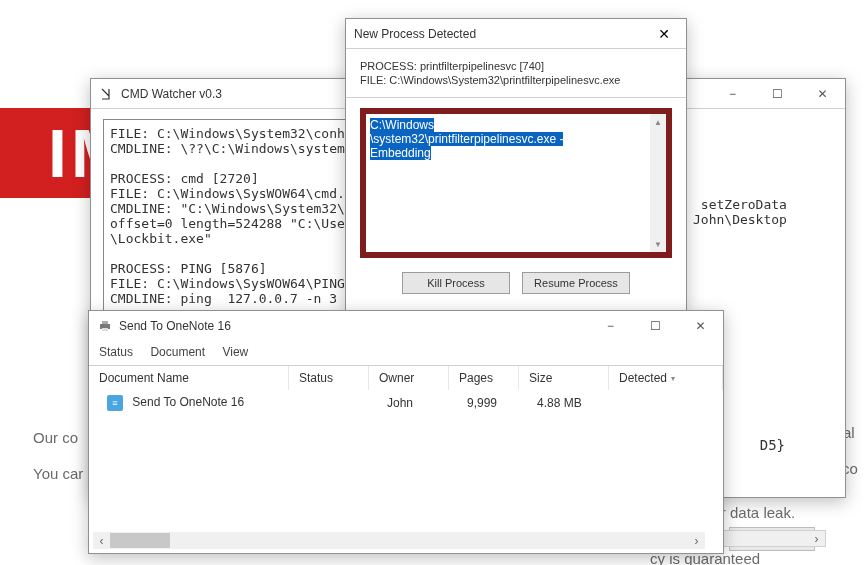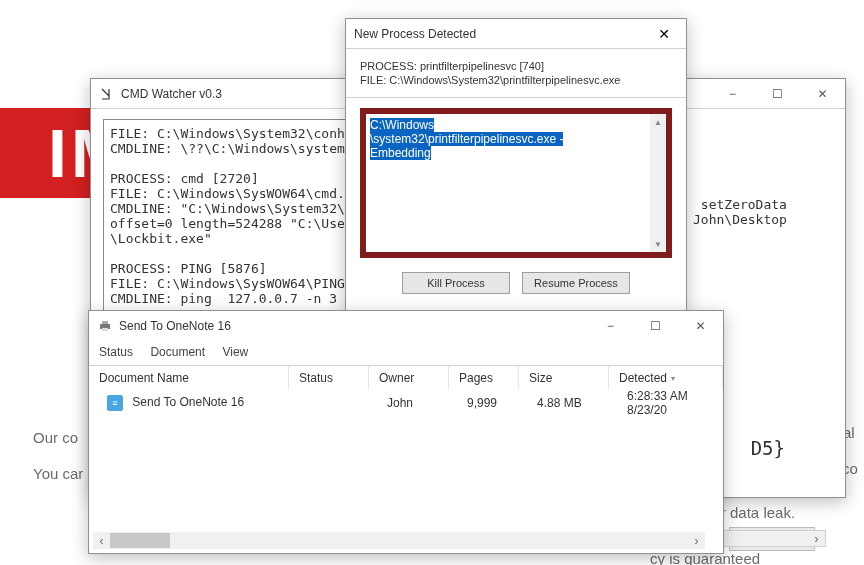--- a/index.html
+++ b/index.html
@@ -54,21 +54,21 @@
 .pq .hdr div{padding:0 10px;height:100%;display:flex;align-items:center;border-right:1px solid #e7e7e7}
 .pq .row{display:flex;height:26px;align-items:center;font-size:12px;color:#333}
 .pq .row div{padding:0 18px}
 .pq .c1{width:200px}.pq .c2{width:80px}.pq .c3{width:80px}.pq .c4{width:70px}.pq .c5{width:90px}.pq .c6{flex:1}
 .pq .docicon{width:16px;height:16px;margin-right:6px;display:inline-flex;align-items:center;justify-content:center;background:#4aa6e0;color:#fff;font-size:9px;border-radius:2px}
 .pq .sort{font-size:8px;color:#888;margin-left:4px}
 .pq .sbh{position:absolute;left:4px;right:18px;bottom:4px;height:17px;background:#f0f0f0;display:flex}
 .pq .sbh .a{width:17px;display:flex;align-items:center;justify-content:center;color:#666}
 .pq .sbh .thumb{width:60px;background:#c8c8c8;height:15px;margin:1px 0}
 
-.cmdw .d5{position:absolute;right:60px;top:358px;font-family:Consolas,monospace;font-size:19px;color:#333}
+.cmdw .d5{position:absolute;right:60px;top:358px;font-family:Consolas,monospace;font-size:14px;color:#333}
 </style>
 </head>
 <body>
 
 <div class="bg-r">R</div>
 <div class="bg-text">IM</div>
 <div class="bg-lines">
   <div>Our co</div>
   <div>You car</div>
 </div>
@@ -176,21 +176,20 @@
     </div>
     <div class="row">
       <div class="c1">
         <span class="docicon">≡</span>
         <span>Send To OneNote 16</span>
       </div>
       <div class="c2"></div>
       <div class="c3">John</div>
       <div class="c4">9,999</div>
       <div class="c5">4.88 MB</div>
-      <div class="c6">6:28:33 AM  8/23/20</div>
     </div>
   </div>
   <div class="sbh">
     <div class="a">‹</div>
     <div class="thumb"></div>
     <div style="flex:1"></div>
     <div class="a">›</div>
   </div>
 </div>
 

